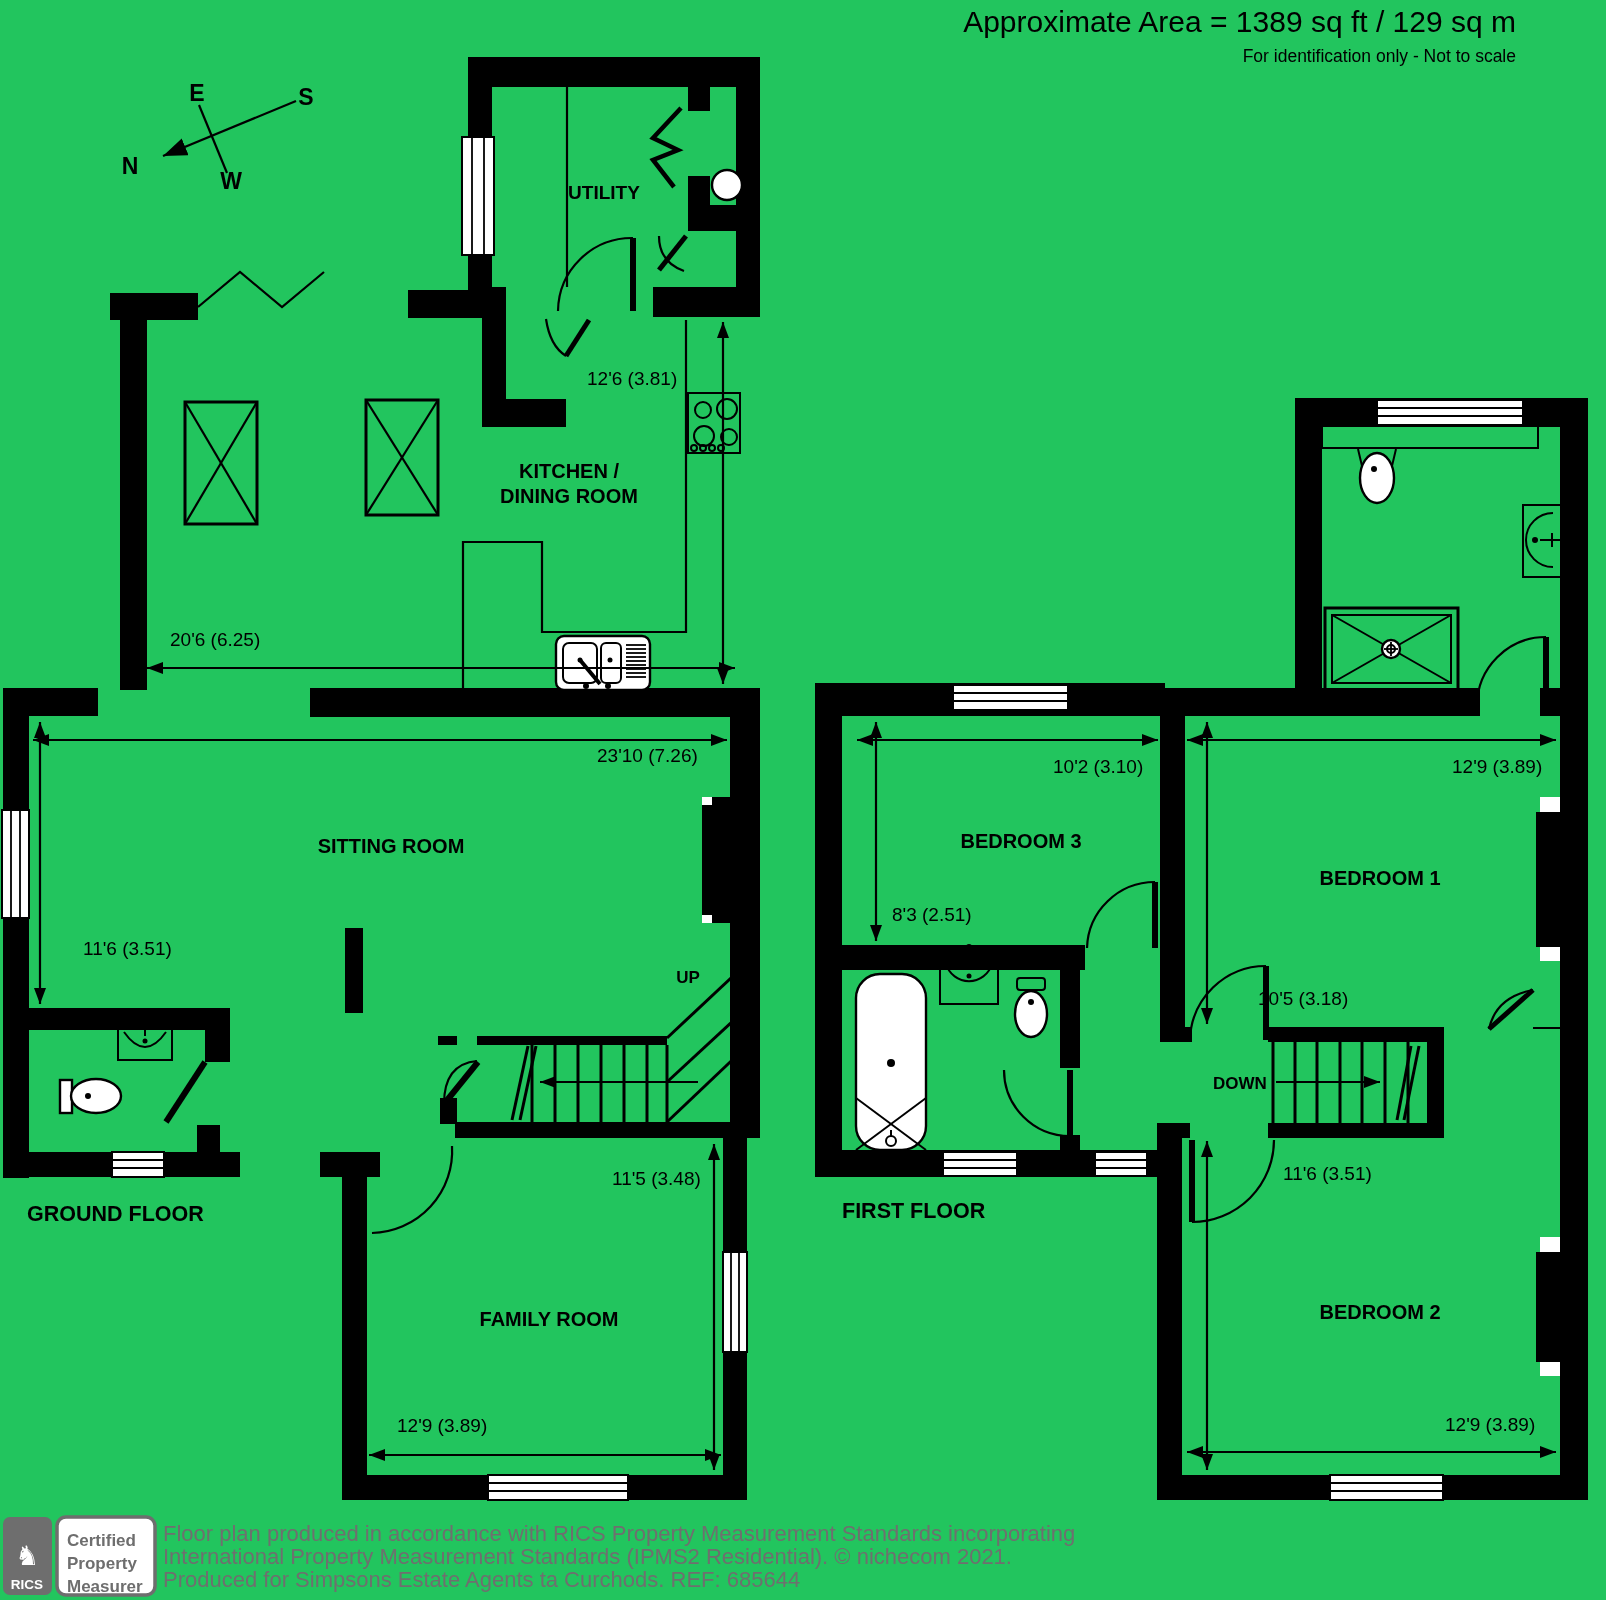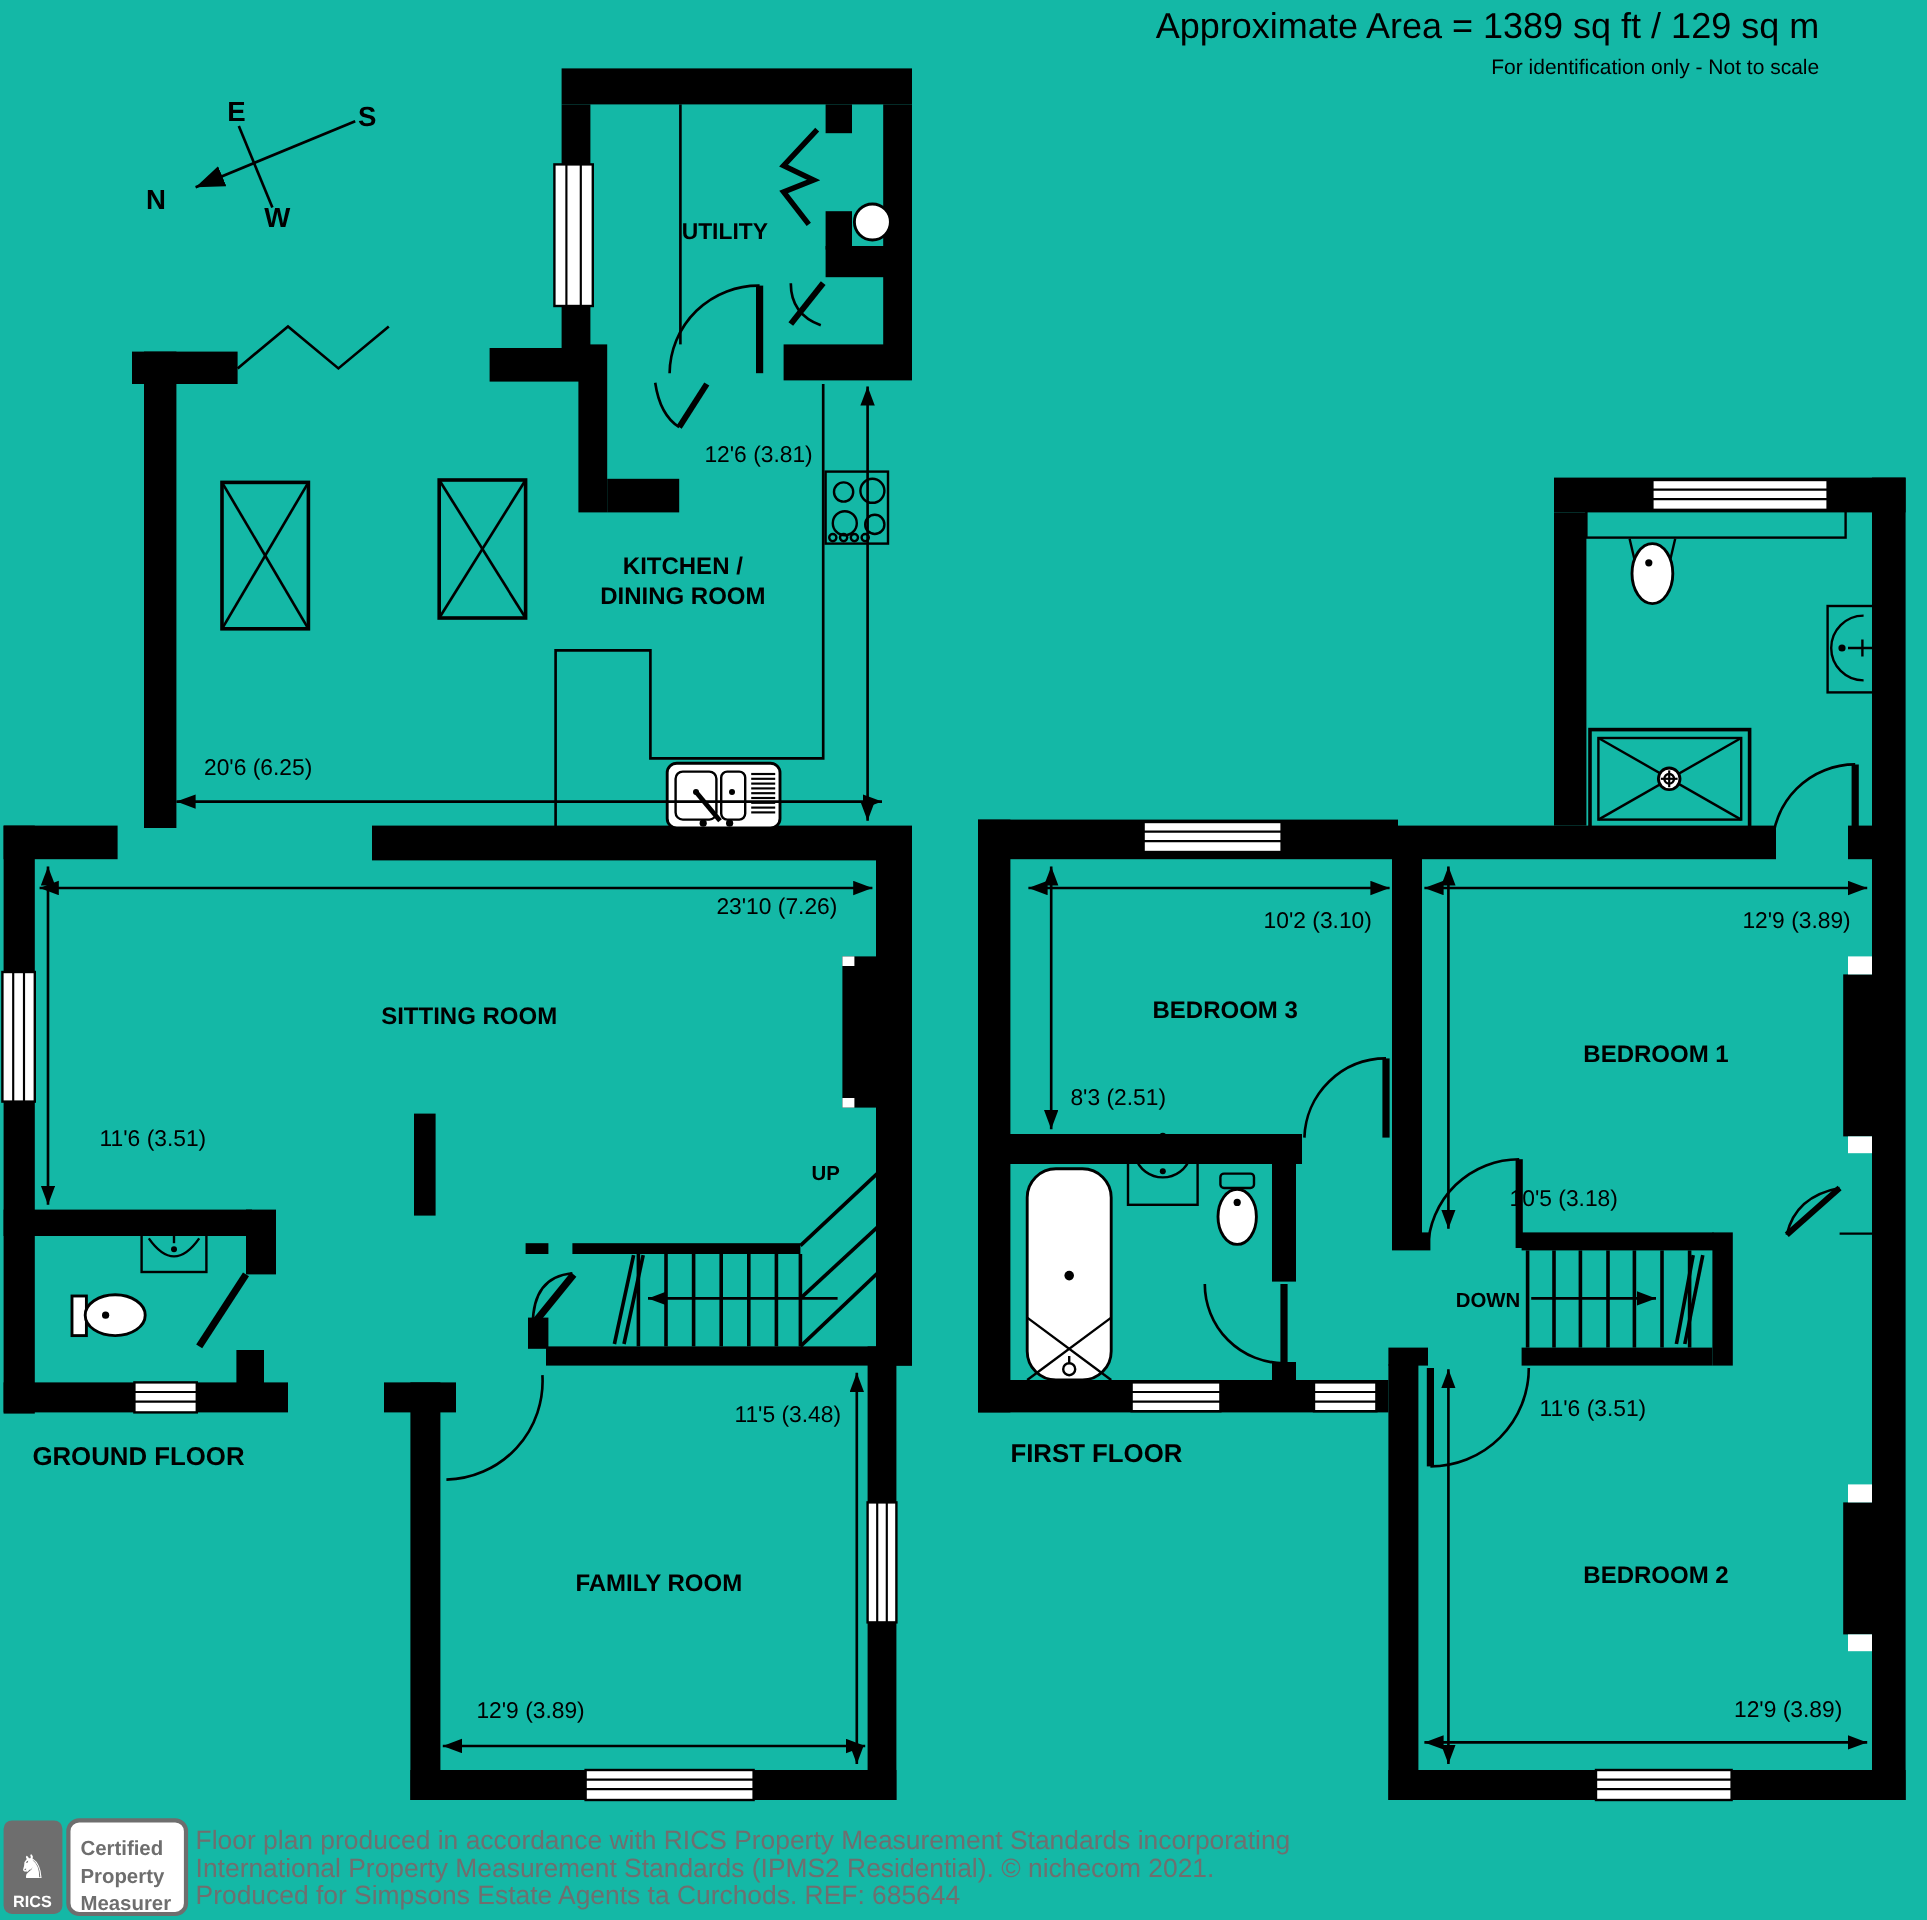--- a/index.html
+++ b/index.html
@@ -1,16 +1,16 @@
 <!DOCTYPE html>
 <html><head>
 <meta charset="utf-8">
 <style>
   html,body{margin:0;padding:0;background:#ffffff;}
-  .page{position:relative;width:1606px;height:1600px;background:#14b8a6;}
+  .page{position:relative;width:1606px;height:1600px;background:#22c55e;}
   svg text{font-family:"Liberation Sans","DejaVu Sans",sans-serif;fill:#000;}
   .wall{fill:#000;stroke:none;}
   .win{fill:#fff;stroke:#000;stroke-width:2;}
   .winline{stroke:#000;stroke-width:1.8;fill:none;}
   .thin{stroke:#000;stroke-width:2.2;fill:none;}
   .thin3{stroke:#000;stroke-width:3;fill:none;}
   .fix{stroke:#000;stroke-width:2.4;fill:#fff;}
   .fix2{stroke:#000;stroke-width:2;fill:none;}
   .leaf{stroke:#000;stroke-width:6;fill:none;}
   .leaf5{stroke:#000;stroke-width:5;fill:none;}

